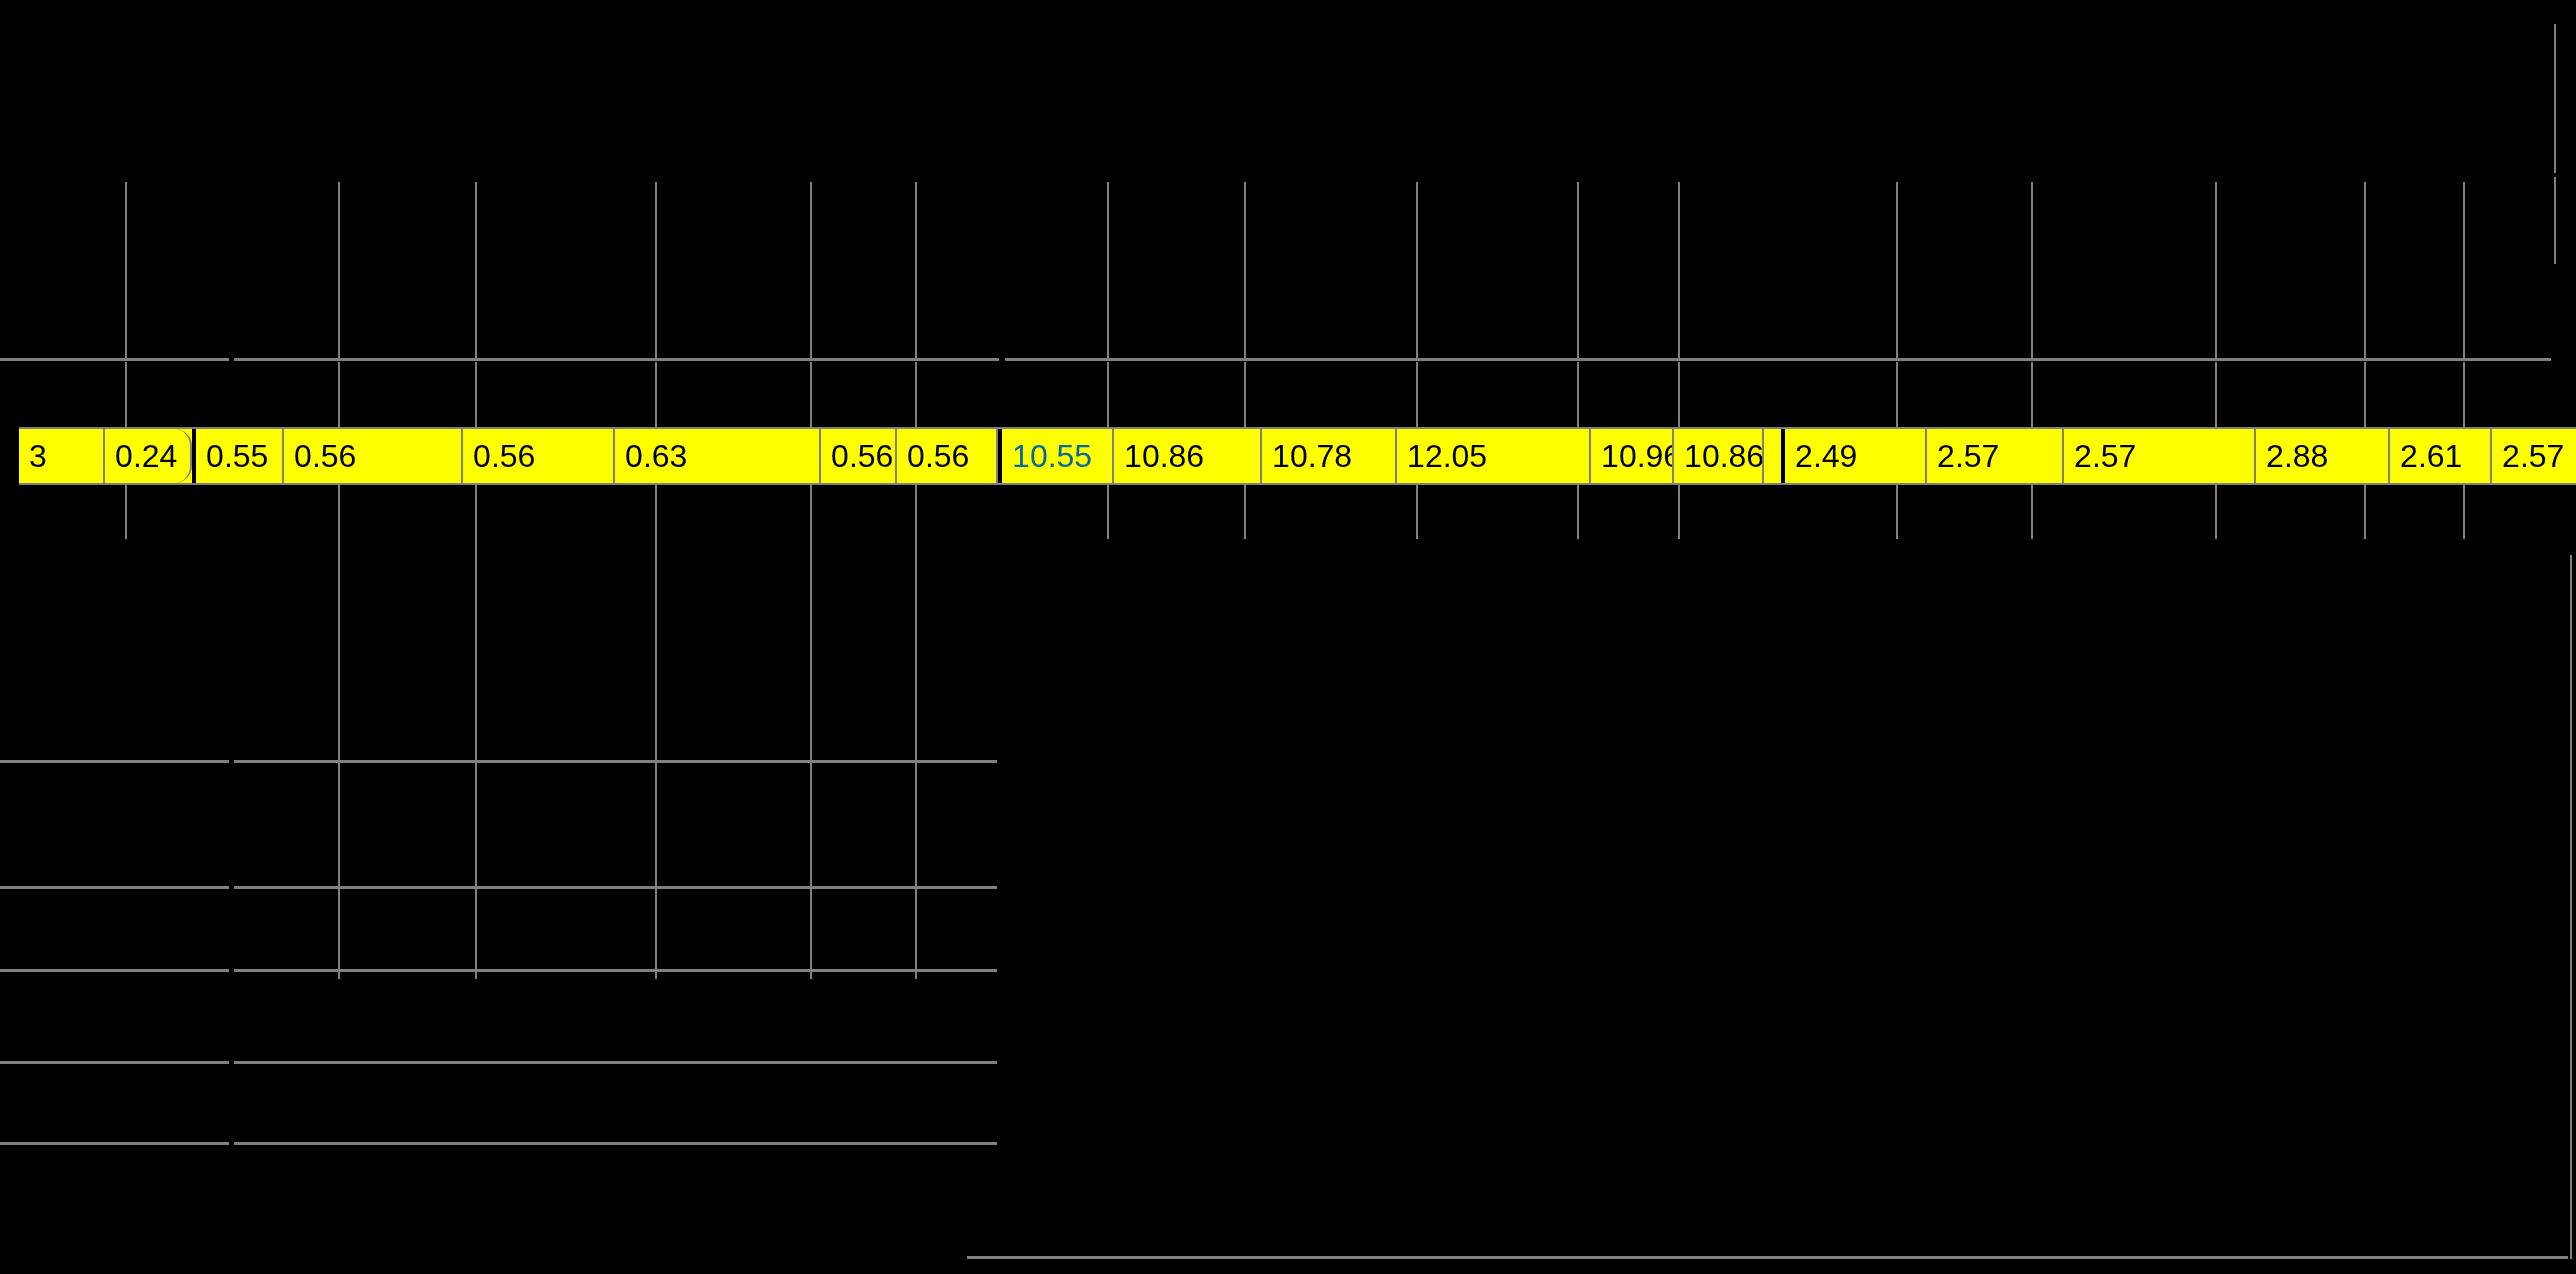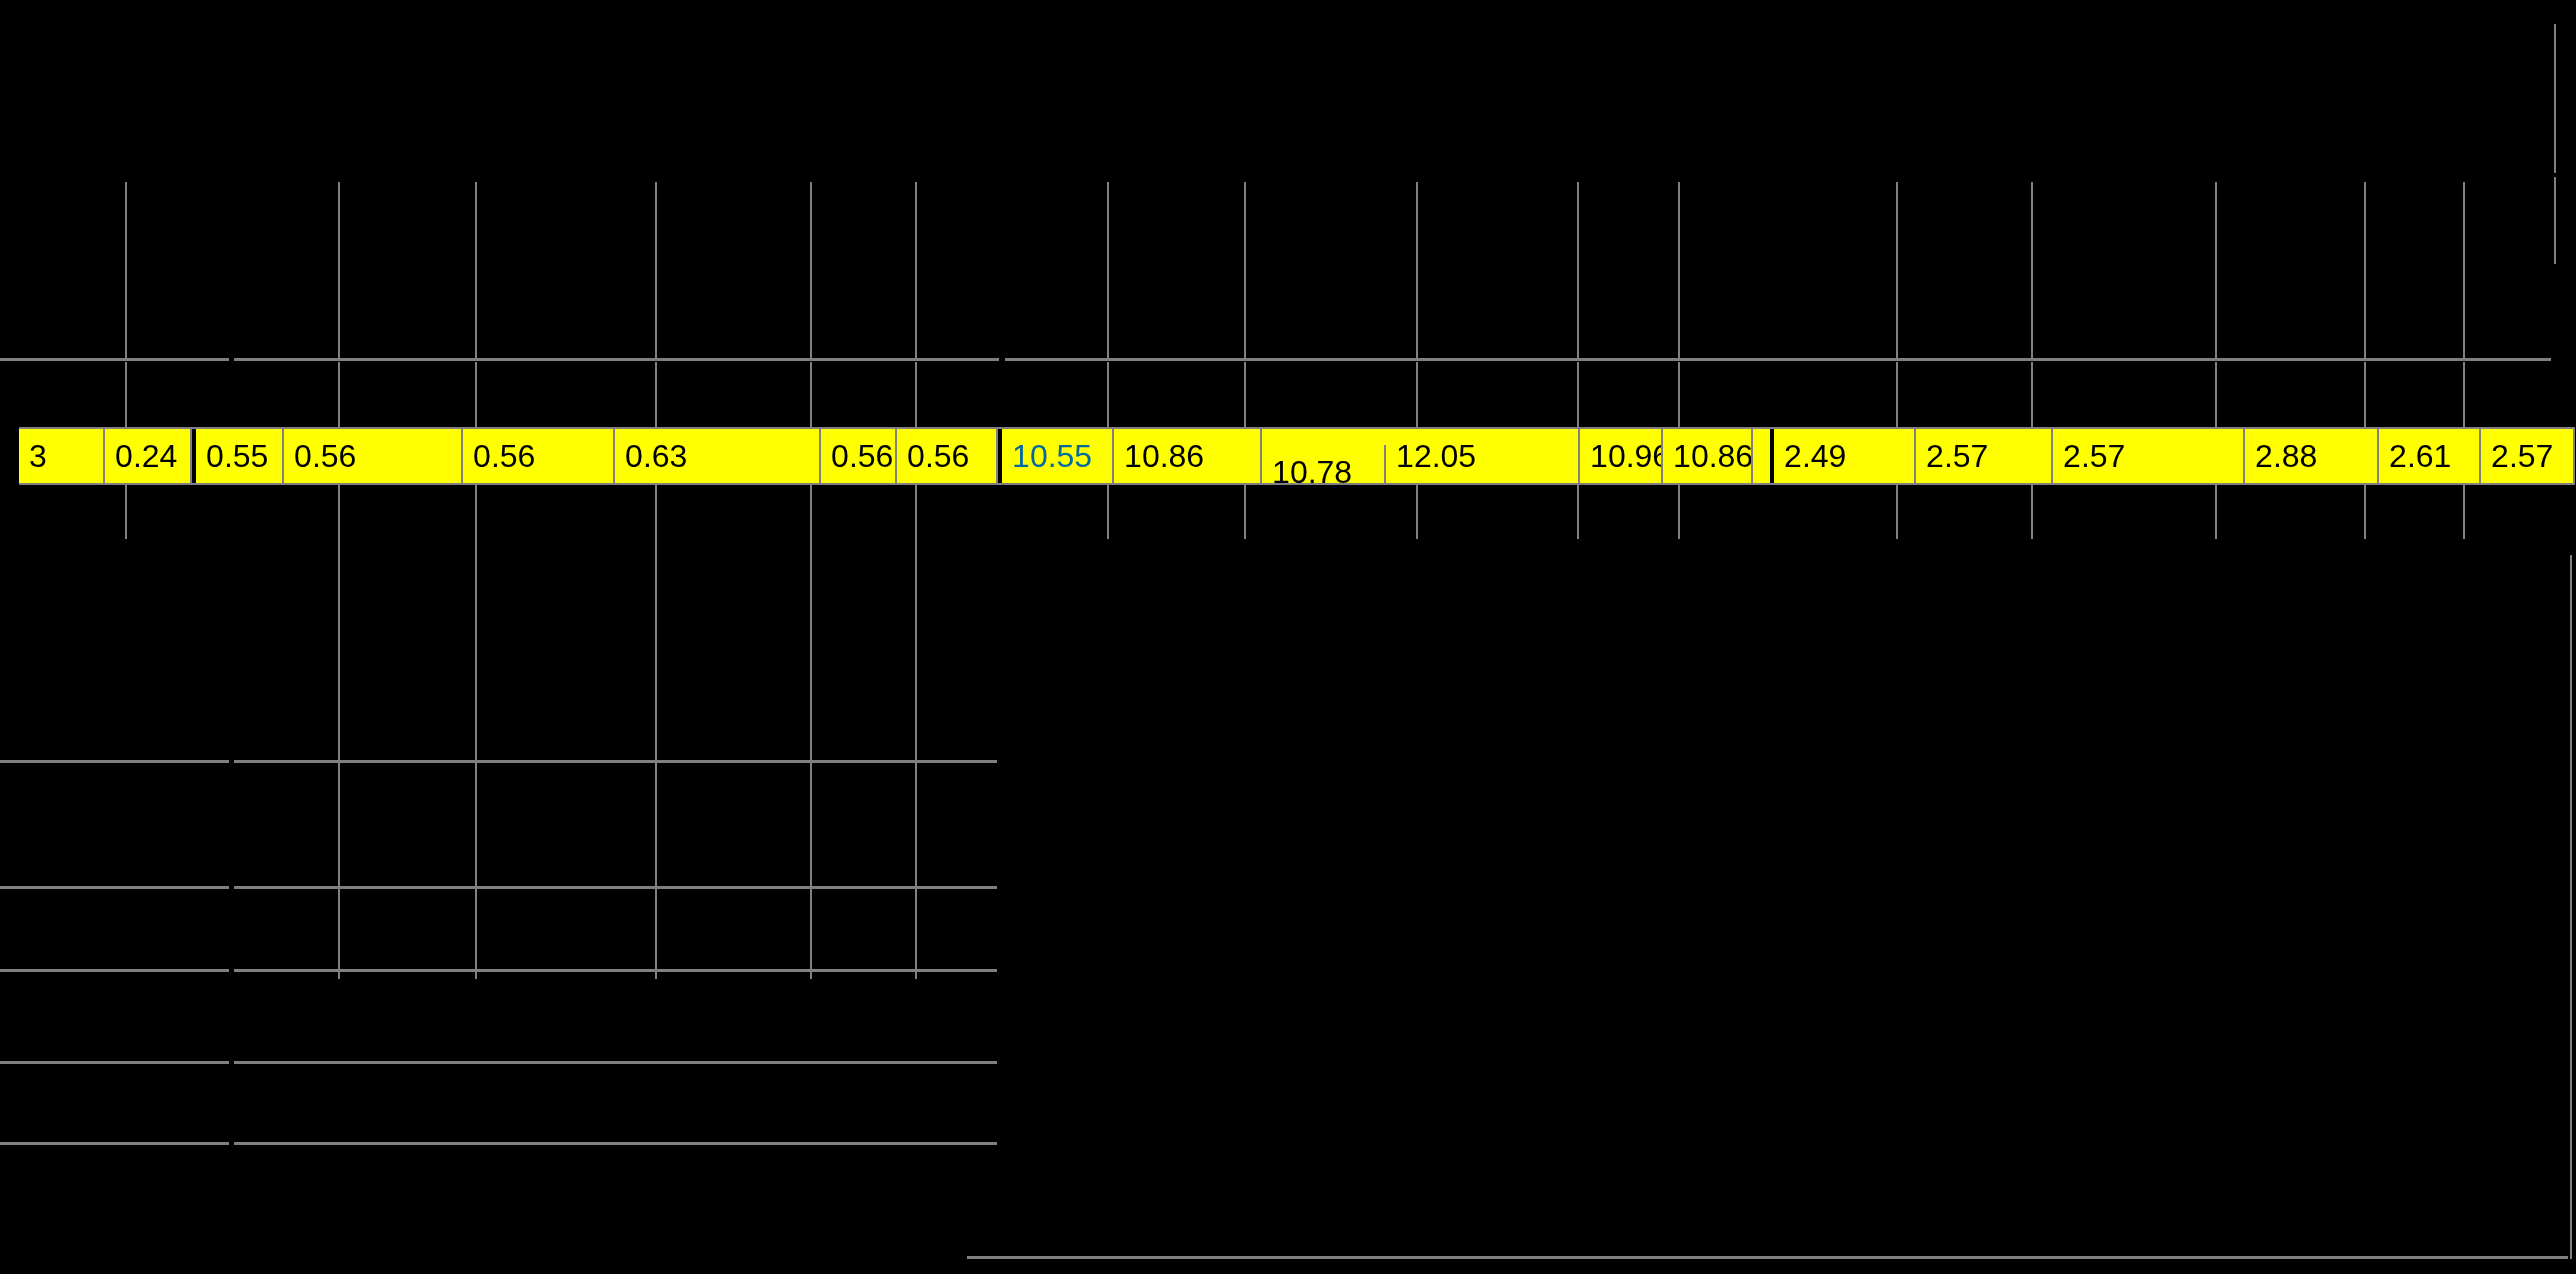--- a/index.html
+++ b/index.html
@@ -111,30 +111,30 @@
       <div class="hline" style="left: 234px; top: 969px; width: 763px;"></div>
       <div class="hline" style="left: 0px; top: 1061px; width: 229px;"></div>
       <div class="hline" style="left: 234px; top: 1061px; width: 763px;"></div>
       <div class="hline" style="left: 0px; top: 1142px; width: 229px;"></div>
       <div class="hline" style="left: 234px; top: 1142px; width: 763px;"></div>
       <div class="hline" style="left: 967px; top: 1256px; width: 1601px;"></div>
     </div>
 
   <div id="highlight-row" style="left: 19.4px; top: 427px; height: 54px; background: rgb(255, 255, 0);">
       <div class="cell" style="width: 86px; background: rgb(255, 255, 0); color: rgb(0, 0, 0); line-height: 54px;">3</div>
-      <div class="cell" style="width: 87px; background: rgb(255, 255, 0); color: rgb(0, 0, 0); line-height: 54px;">0.24</div>
+      <div class="cell" style="width: 87px; background: rgb(255, 255, 0); color: rgb(0, 0, 0); line-height: 54px; border-radius: 17px;">0.24</div>
       <div class="cell group-start" style="width: 92px; background: rgb(255, 255, 0); color: rgb(0, 0, 0); line-height: 54px;">0.55</div>
       <div class="cell" style="width: 179px; background: rgb(255, 255, 0); color: rgb(0, 0, 0); line-height: 54px;">0.56</div>
       <div class="cell" style="width: 152px; background: rgb(255, 255, 0); color: rgb(0, 0, 0); line-height: 54px;">0.56</div>
       <div class="cell" style="width: 206px; background: rgb(255, 255, 0); color: rgb(0, 0, 0); line-height: 54px;">0.63</div>
       <div class="cell" style="width: 76px; background: rgb(255, 255, 0); color: rgb(0, 0, 0); line-height: 54px;">0.56</div>
       <div class="cell" style="width: 101px; background: rgb(255, 255, 0); color: rgb(0, 0, 0); line-height: 54px;">0.56</div>
       <div class="cell group-start" style="width: 116px; background: rgb(255, 255, 0); color: #0369a1; line-height: 54px;">10.55</div>
       <div class="cell" style="width: 148px; background: rgb(255, 255, 0); color: rgb(0, 0, 0); line-height: 54px;">10.86</div>
-      <div class="cell" style="width: 124px; background: rgb(255, 255, 0); color: rgb(0, 0, 0); line-height: 54px; margin-top: 16px;">10.78</div>
+      <div class="cell" style="width: 135px; background: rgb(255, 255, 0); color: rgb(0, 0, 0); line-height: 54px;">10.78</div>
       <div class="cell" style="width: 194px; background: rgb(255, 255, 0); color: rgb(0, 0, 0); line-height: 54px;">12.05</div>
       <div class="cell" style="width: 83px; background: rgb(255, 255, 0); color: rgb(0, 0, 0); line-height: 54px;">10.96</div>
       <div class="cell" style="width: 90px; background: rgb(255, 255, 0); color: rgb(0, 0, 0); line-height: 54px;">10.86</div>
       <div class="cell group-start" style="width: 146px; background: rgb(255, 255, 0); color: rgb(0, 0, 0); line-height: 54px; margin-left: 17px;">2.49</div>
       <div class="cell" style="width: 137px; background: rgb(255, 255, 0); color: rgb(0, 0, 0); line-height: 54px;">2.57</div>
       <div class="cell" style="width: 192px; background: rgb(255, 255, 0); color: rgb(0, 0, 0); line-height: 54px;">2.57</div>
       <div class="cell" style="width: 134px; background: rgb(255, 255, 0); color: rgb(0, 0, 0); line-height: 54px;">2.88</div>
       <div class="cell" style="width: 102px; background: rgb(255, 255, 0); color: rgb(0, 0, 0); line-height: 54px;">2.61</div>
       <div class="cell last" style="width: 94px; background: rgb(255, 255, 0); color: rgb(0, 0, 0); line-height: 54px;">2.57</div>
     </div>

